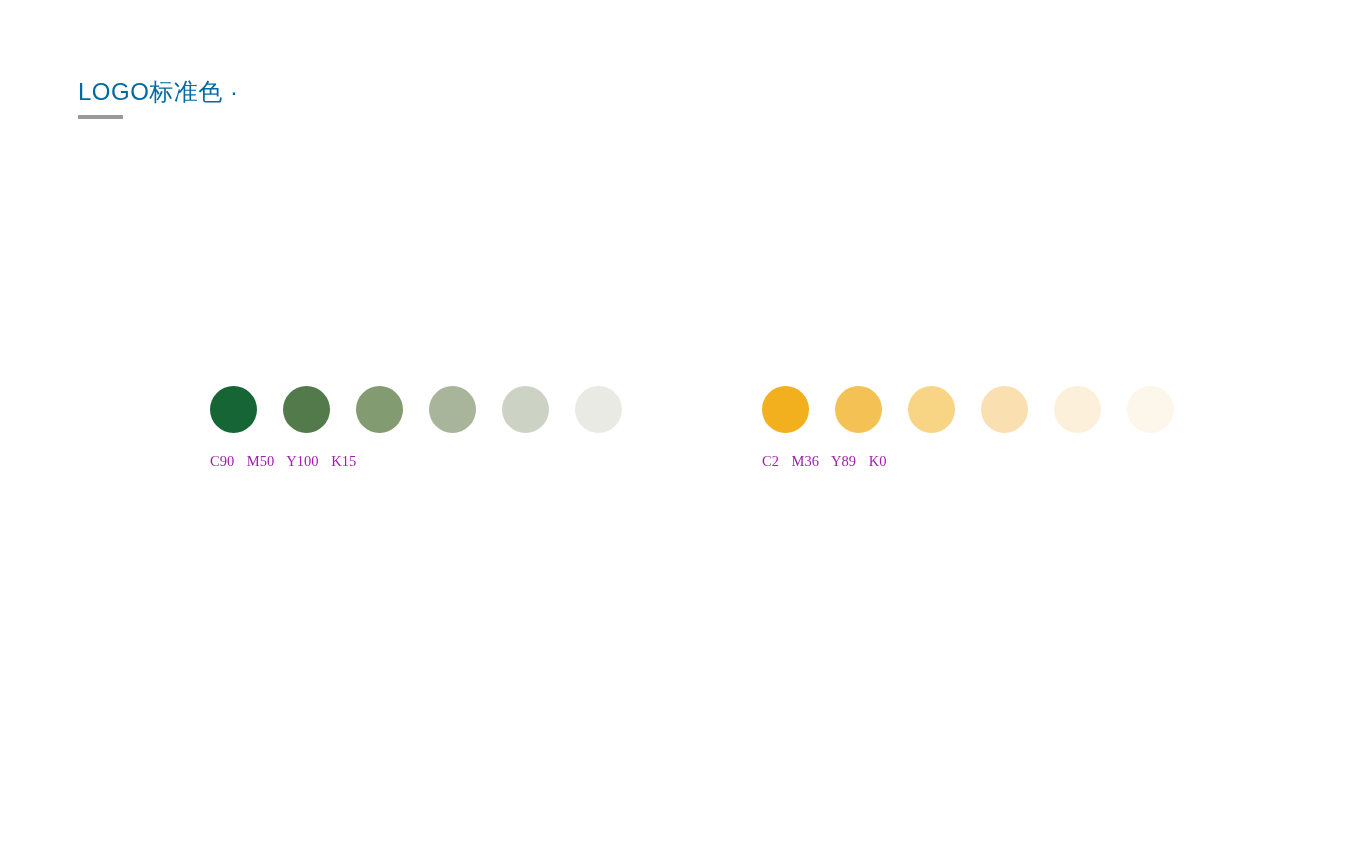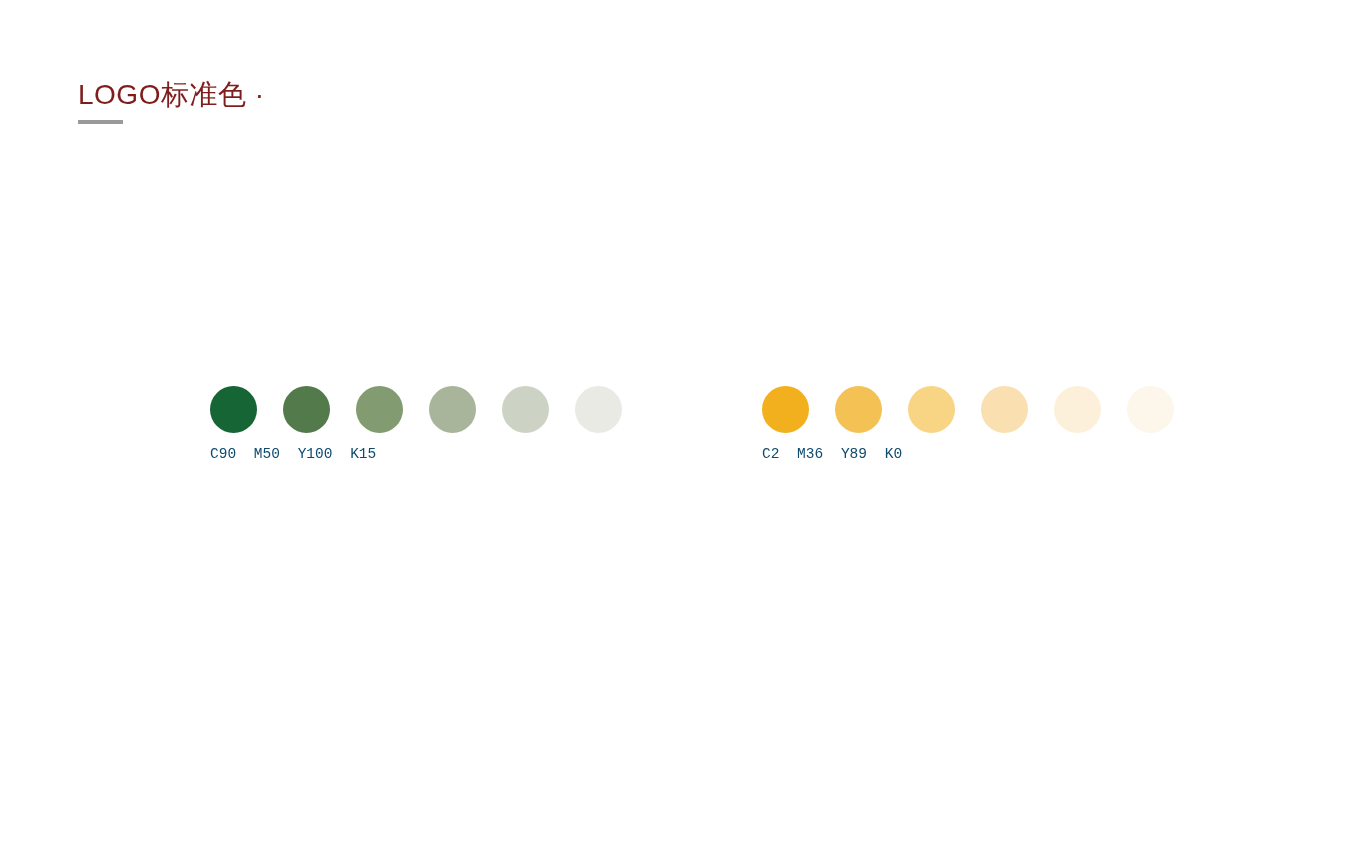--- a/index.html
+++ b/index.html
@@ -15,23 +15,23 @@
     position: relative;
   }
 
   
   .page-header {
     position: absolute;
     left: 78px;
     top: 78px;
   }
   .page-title {
-    font-size: 28px;
+    font-size: 24px;
     font-weight: 400;
-    color: #7f1d1d;
+    color: #0369a1;
     letter-spacing: 0.5px;
     line-height: 1.2;
     white-space: nowrap;
     margin: 0;
   }
   .title-underline {
     margin-top: 8px;
     width: 45px;
     height: 4px;
     background: #9a9a9a;
@@ -58,24 +58,24 @@
   .swatch {
     width: 47px;
     height: 47px;
     border-radius: 50%;
     margin-right: 26px;
     flex: 0 0 auto;
   }
   .swatch:last-child { margin-right: 0; }
 
   .palette-label {
-    margin-top: 13px;
+    margin-top: 20px;
     font-size: 14.5px;
-    color: #0c4a6e;
-    font-family: Liberation Mono, monospace;
+    color: #a21caf;
+    font-family: Liberation Serif, serif;
     white-space: nowrap;
   }
   .palette-label .tok { margin-right: 9px; }
   .palette-label .tok:last-child { margin-right: 0; }
 </style>
 </head>
 <body>
 
 <div class="page-header">
   <h1 class="page-title">LOGO标准色 ·</h1>

